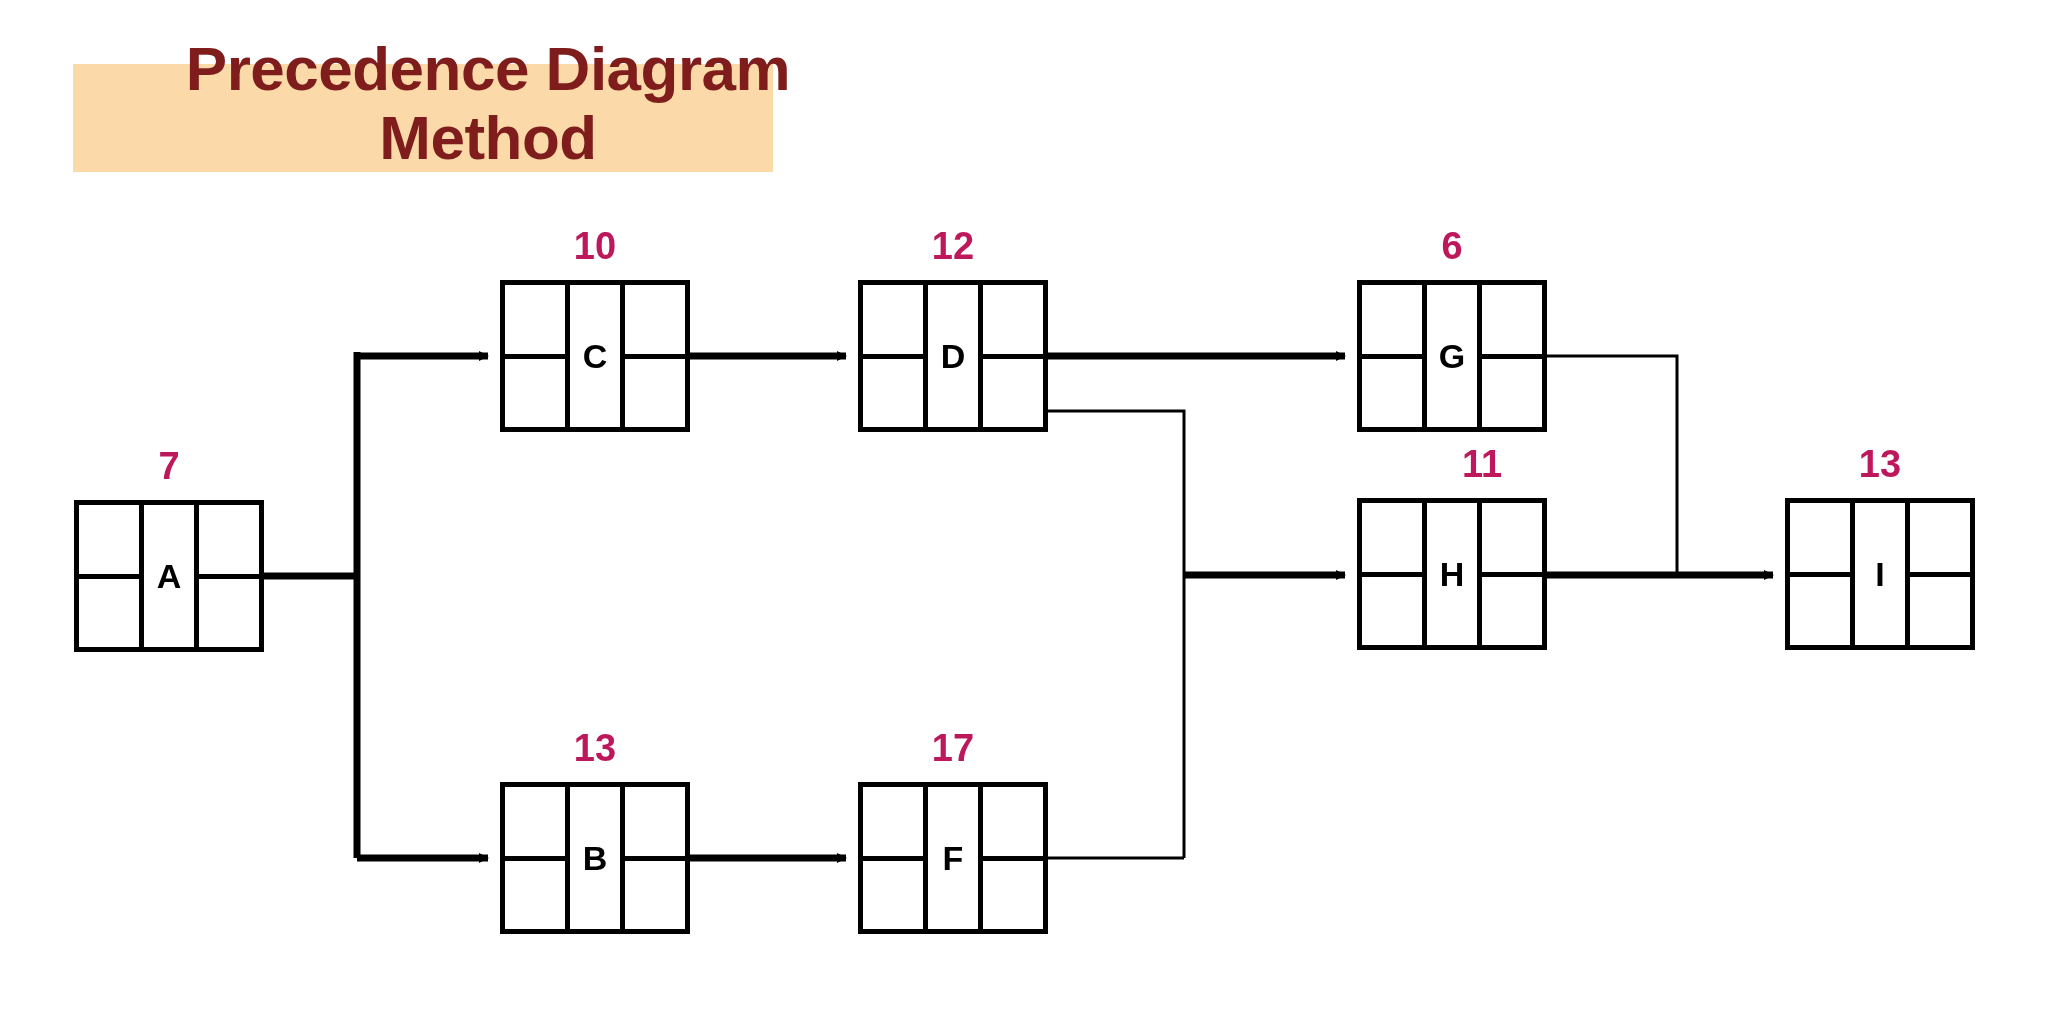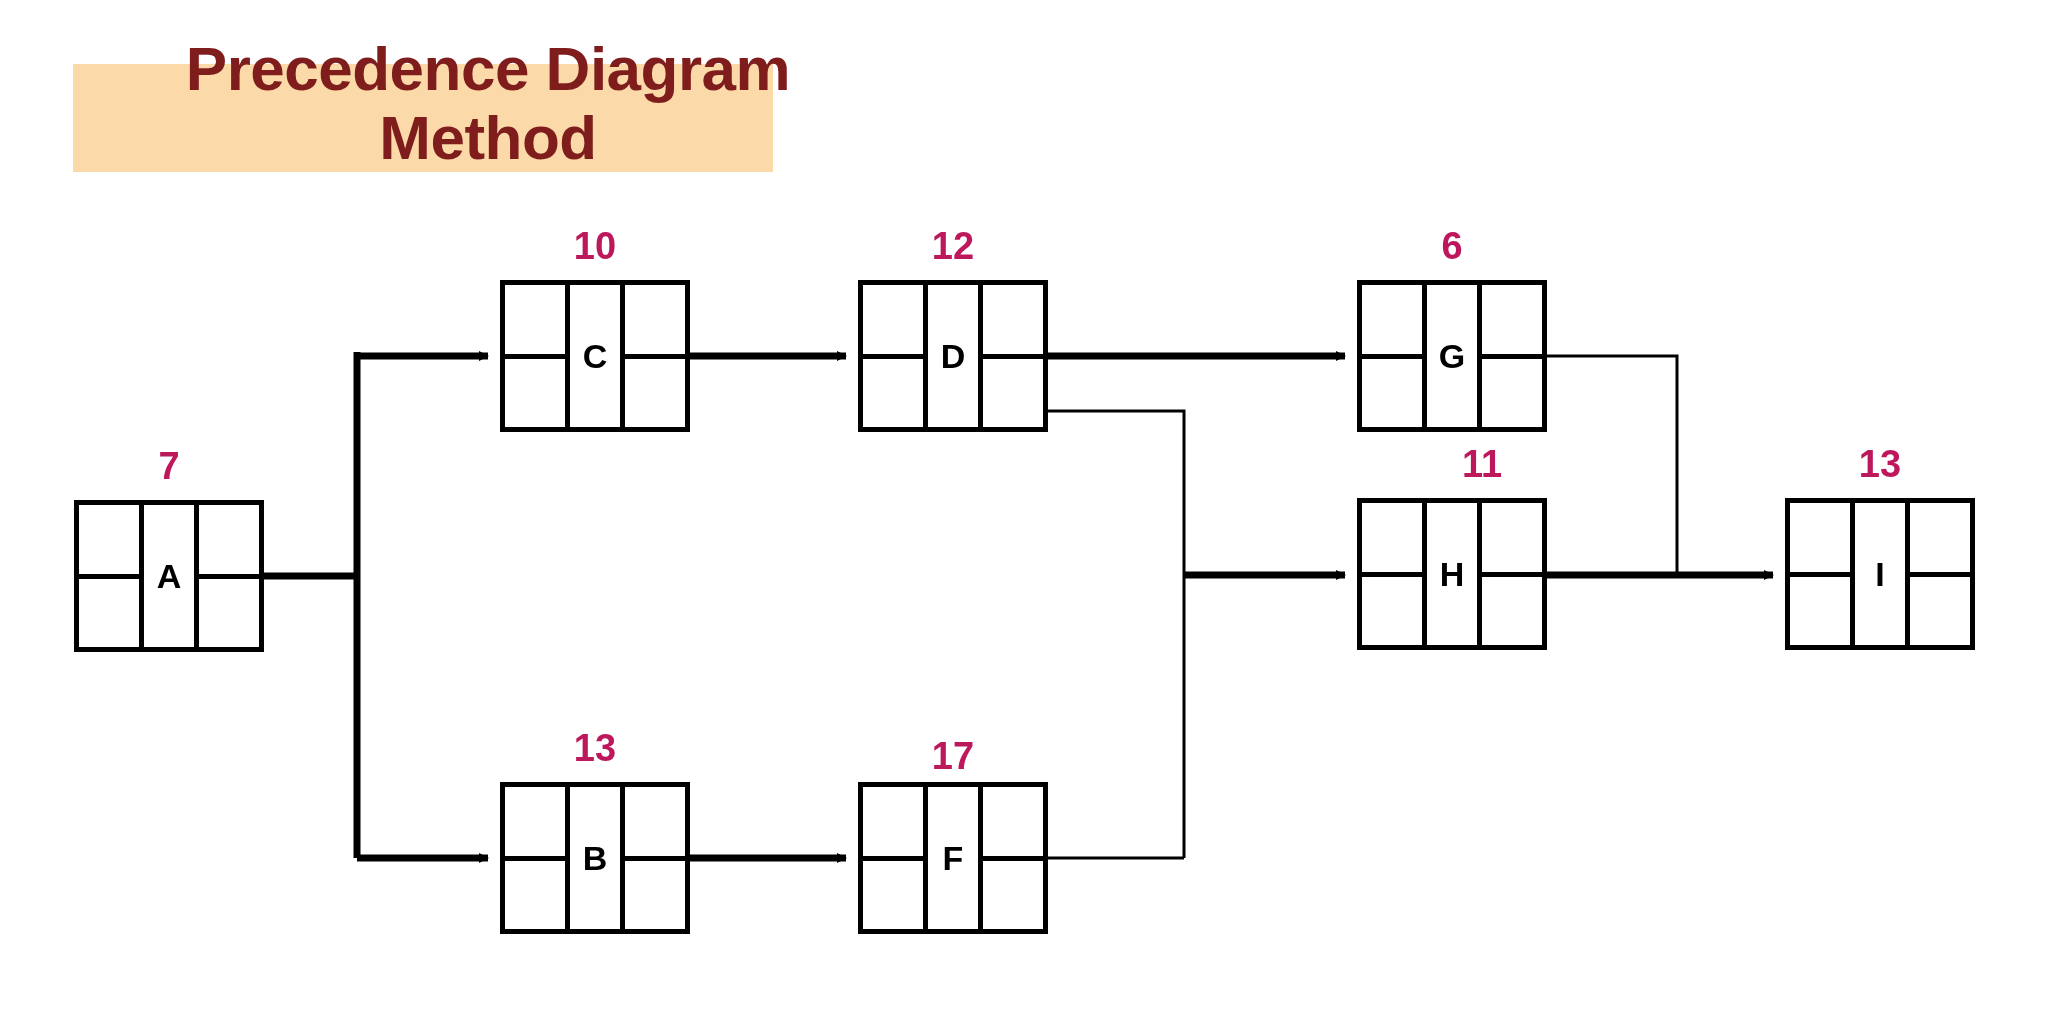--- a/index.html
+++ b/index.html
@@ -221,21 +221,21 @@
       <div class="cell top"></div>
       <div class="cell"></div>
     </div>
     <div class="col mid">B</div>
     <div class="col side">
       <div class="cell top"></div>
       <div class="cell"></div>
     </div>
   </div>
 
-  <div class="node-duration" style="left:858px; top:729px; width:190px;margin-top:8px;">17</div>
+  <div class="node-duration" style="left:858px; top:729px; width:190px;">17</div>
   <div class="node" style="left:858px; top:782px; width:190px; height:152px;">
     <div class="col side">
       <div class="cell top"></div>
       <div class="cell"></div>
     </div>
     <div class="col mid">F</div>
     <div class="col side">
       <div class="cell top"></div>
       <div class="cell"></div>
     </div>

